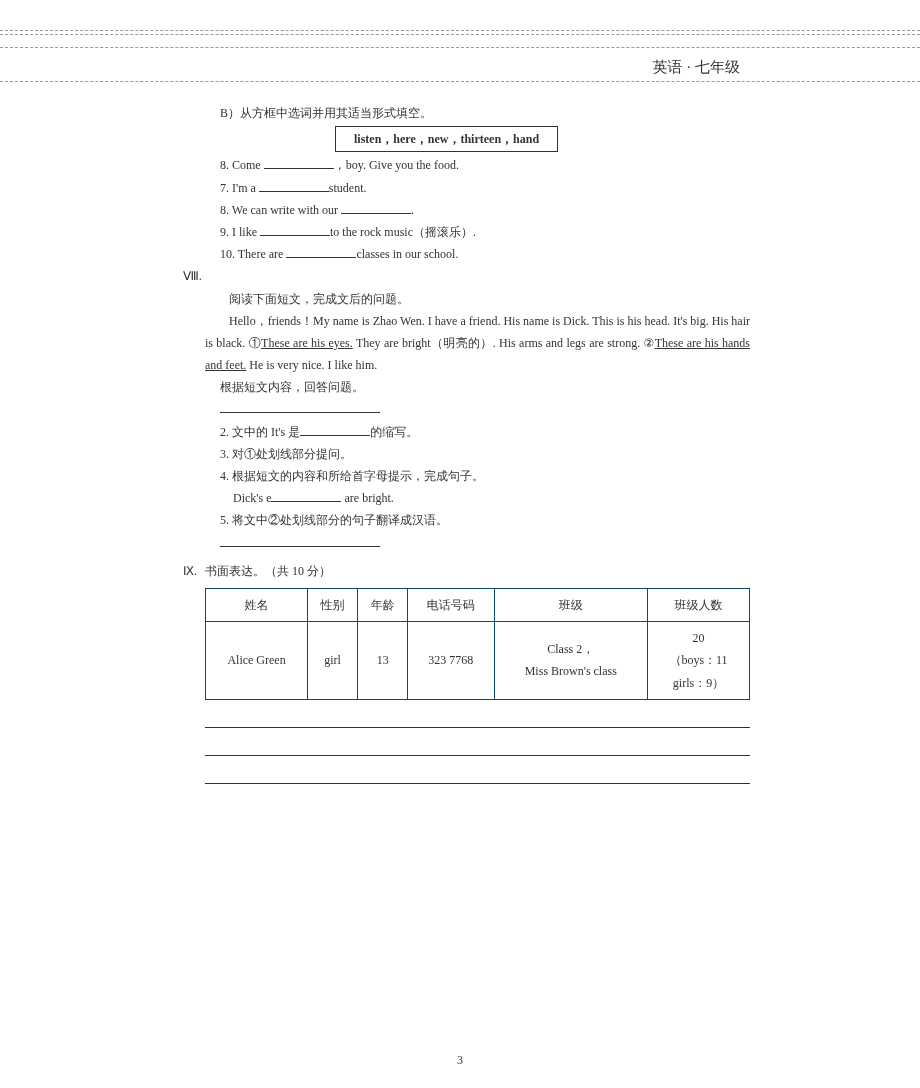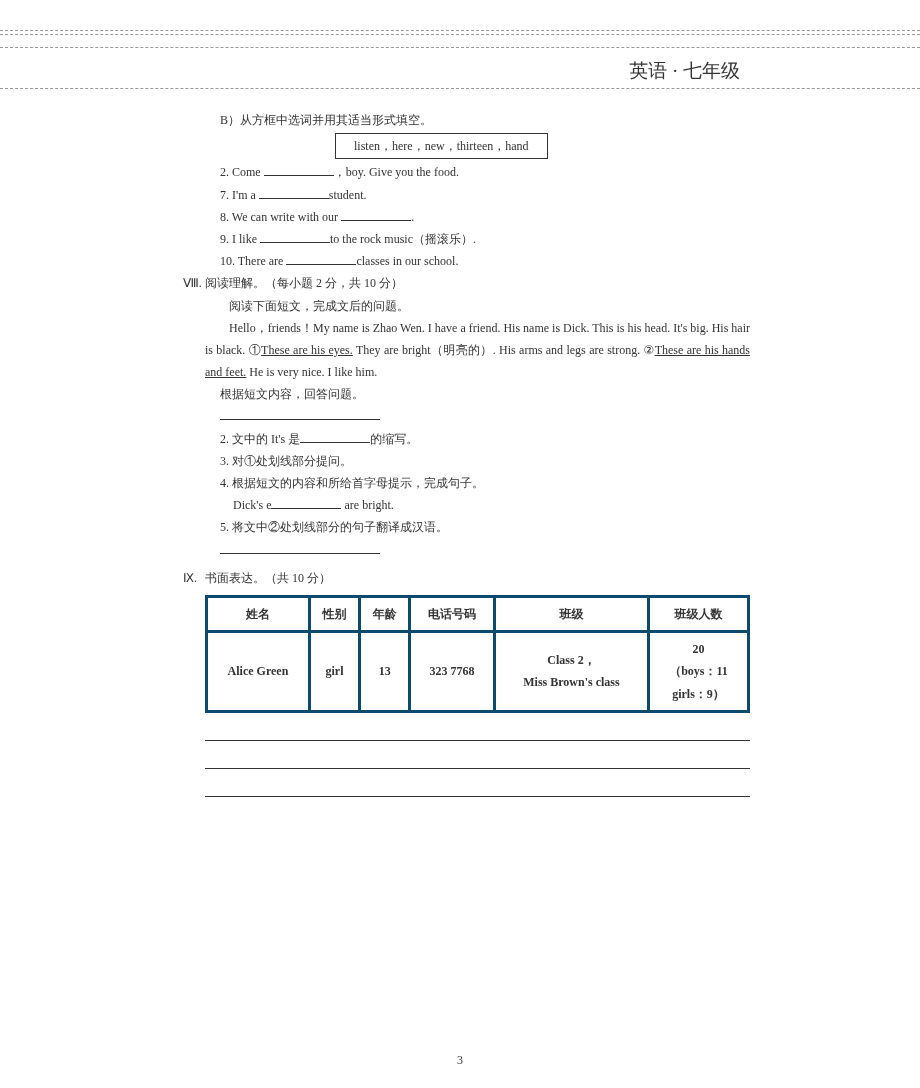--- a/index.html
+++ b/index.html
@@ -17,21 +17,21 @@
       height: 0;
       margin: 0;
     }
     .header-block {
       padding-top: 30px;
       width: 100%;
     }
     .header-title {
       text-align: right;
       padding-right: 180px;
-      font-size: 19px;
+      font-size: 15px;
       padding-bottom: 4px;
       padding-top: 10px;
     }
     .content {
       padding: 20px 170px 0 205px;
       line-height: 1.85;
     }
     .section-row {
       display: flex;
       align-items: baseline;
@@ -46,20 +46,21 @@
       padding-left: 15px;
     }
     .word-box {
       border: 1px solid #333;
       display: inline-block;
       padding: 1px 18px;
       margin-left: 130px;
       margin-top: 2px;
       margin-bottom: 2px;
       text-align: left;
+      font-weight: bold;
     }
     .blank {
       display: inline-block;
       border-bottom: 1px solid #333;
       min-width: 70px;
       height: 1em;
       vertical-align: baseline;
     }
     .blank-long {
       display: inline-block;
@@ -78,25 +79,25 @@
     }
     .table-wrap {
       margin-top: 6px;
       width: 100%;
     }
     table {
       border-collapse: collapse;
       width: 100%;
     }
     th, td {
-      border: 3px solid #0c4a6e;
+      border: 1px solid #0c4a6e;
       text-align: center;
       vertical-align: middle;
       padding: 5px 4px;
-      font-weight: bold;
+      font-weight: normal;
     }
     .tall-row td {
       height: 56px;
     }
     .write-line {
       border-bottom: 1px solid #333;
       height: 20px;
       margin-top: 8px;
     }
     .page-num {
@@ -126,38 +127,37 @@
 </div>
 
 <div class="content">
 
   <div class="indent-b">B）从方框中选词并用其适当形式填空。</div>
   <div>
     <span class="word-box">listen，here，new，thirteen，hand</span>
   </div>
 
   <div class="line-item">
-    <span>2. Come </span><span class="blank"></span><span>，boy. Give you the food.</span>
+    <span>8. Come </span><span class="blank"></span><span>，boy. Give you the food.</span>
   </div>
   <div class="line-item">
     <span>7. I'm a </span><span class="blank"></span><span>student.</span>
   </div>
   <div class="line-item">
     <span>8. We can write with our </span><span class="blank"></span><span>.</span>
   </div>
   <div class="line-item">
     <span>9. I like </span><span class="blank"></span><span>to the rock music（摇滚乐）.</span>
   </div>
   <div class="line-item">
     <span>10. There are </span><span class="blank"></span><span>classes in our school.</span>
   </div>
 
   <div class="section-row">
     <span class="section-num bold-sec">Ⅷ.</span>
-    <span class="bold-sec">阅读理解。（每小题 2 分，共 10 分）</span>
   </div>
   <div class="para-indent">阅读下面短文，完成文后的问题。</div>
   <div class="passage">
     <span style="display:inline-block;width:2em;"></span>Hello，friends！My name is Zhao Wen. I have a friend. His name is Dick. This is his head. It's big. His hair is black. ①<span class="underline">These are his eyes.</span> They are bright（明亮的）. His arms and legs are strong. ②<span class="underline">These are his hands and feet.</span> He is very nice. I like him.
   </div>
   <div class="line-item">根据短文内容，回答问题。</div>
   <div class="line-item"><span class="blank-long" style="min-width:160px;"></span></div>
   <div class="line-item">
     <span>2. 文中的 It's 是</span><span class="blank"></span><span>的缩写。</span>
   </div>

